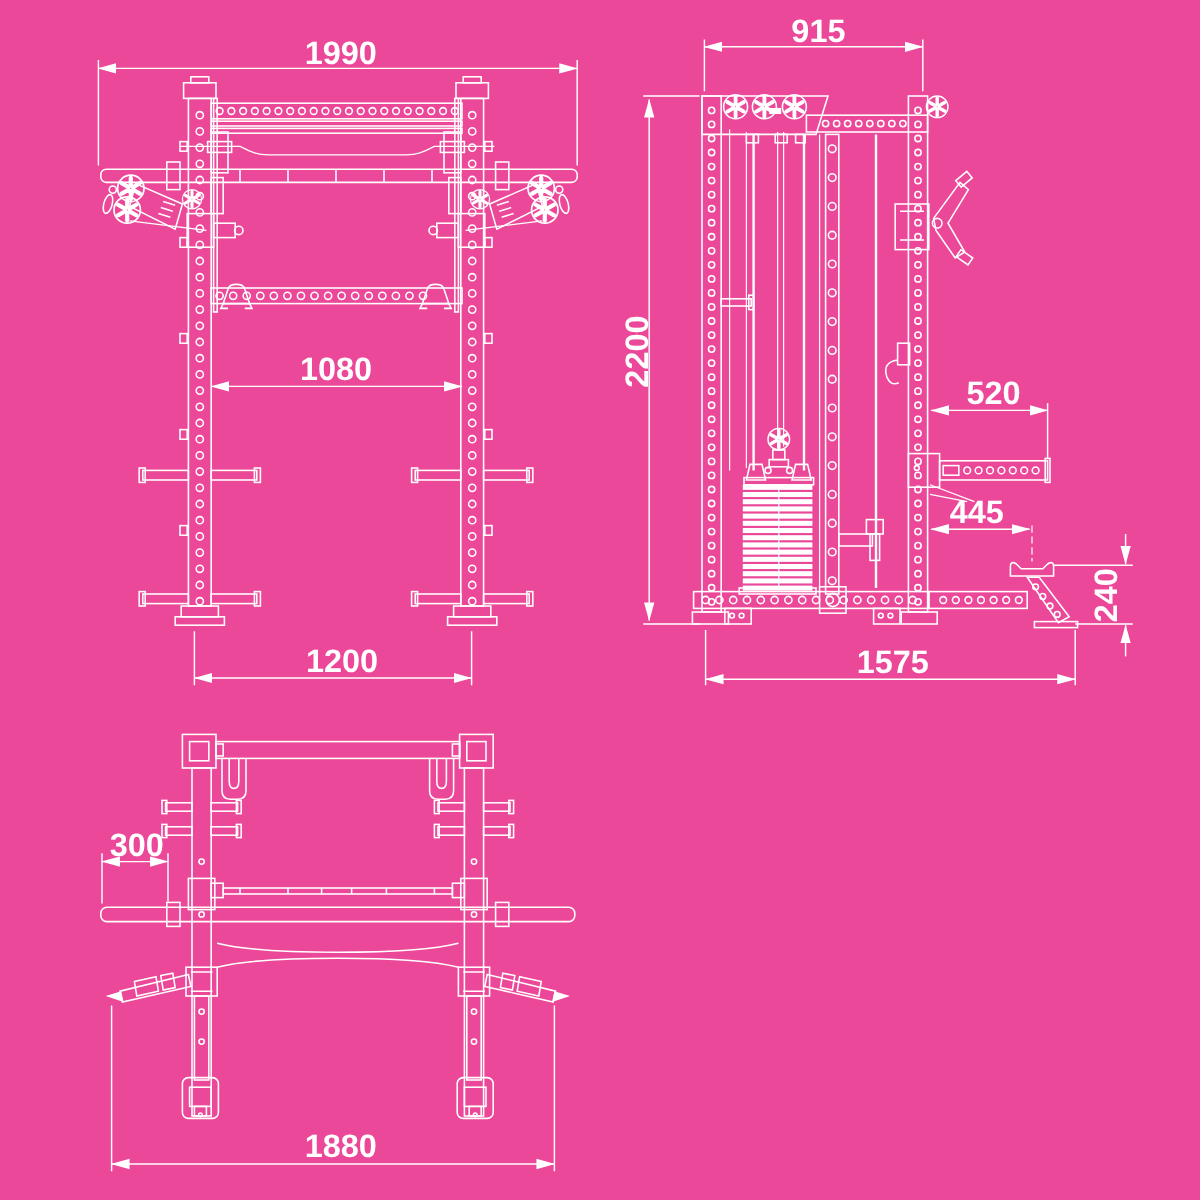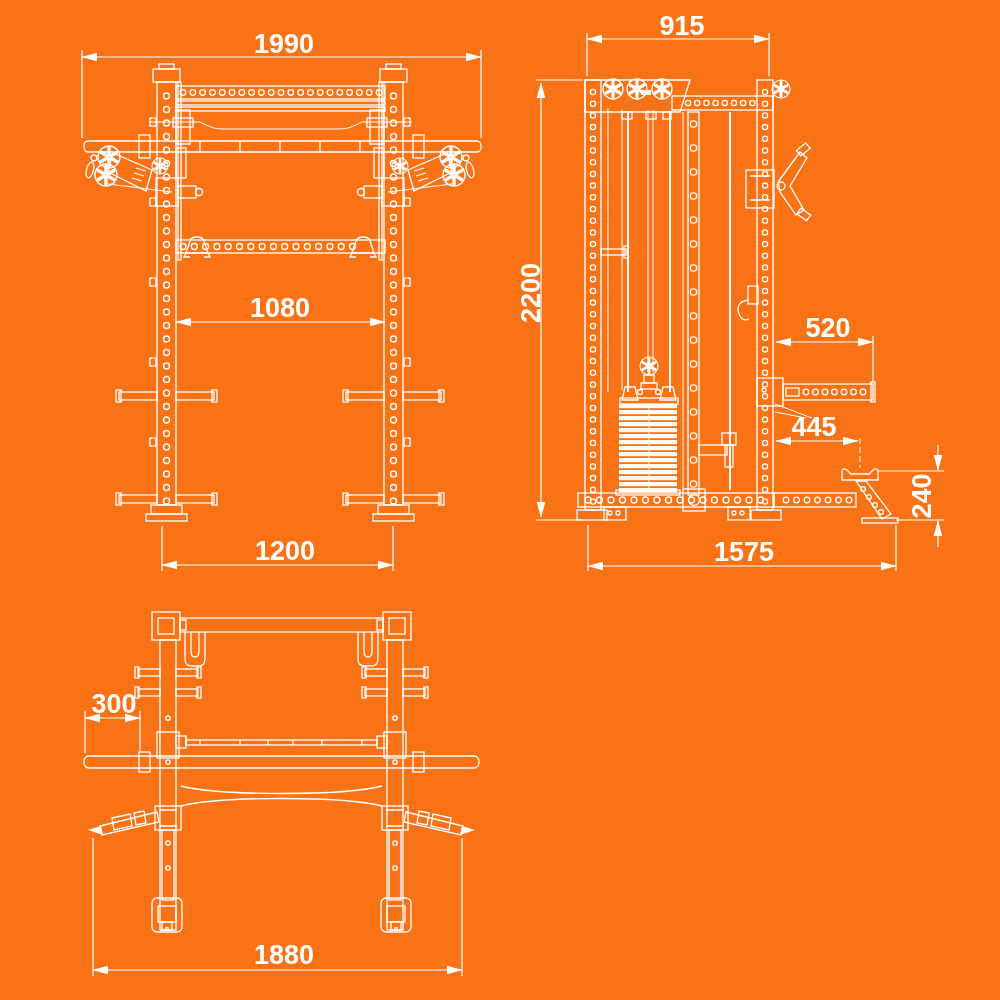--- a/index.html
+++ b/index.html
@@ -1,16 +1,16 @@
 <!DOCTYPE html>
 <html><head>
 <meta charset="utf-8">
 <style>
   html,body{margin:0;padding:0;background:#000;}
-  .stage{position:relative;width:1000px;height:1000px;background:#f97316;overflow:hidden;}
+  .stage{position:relative;width:1000px;height:1000px;background:#ec4899;overflow:hidden;}
   svg{display:block}
   .ln{stroke:#fff;fill:none;stroke-width:1.3;stroke-linecap:butt;}
   .ln2{stroke:#fff;fill:none;stroke-width:2;}
   .thin{stroke:#fff;fill:none;stroke-width:1;}
   .fw{fill:#fff;stroke:none;}
   .dm{stroke:#fff;fill:none;stroke-width:1.2;}
   .ctr{stroke:#fff;fill:none;stroke-width:1;stroke-dasharray:6 3;}
   text.dim{font-family:"Liberation Sans",sans-serif;font-weight:700;font-size:27px;fill:#fff;stroke:none;text-anchor:middle;}
 </style>
 </head>

